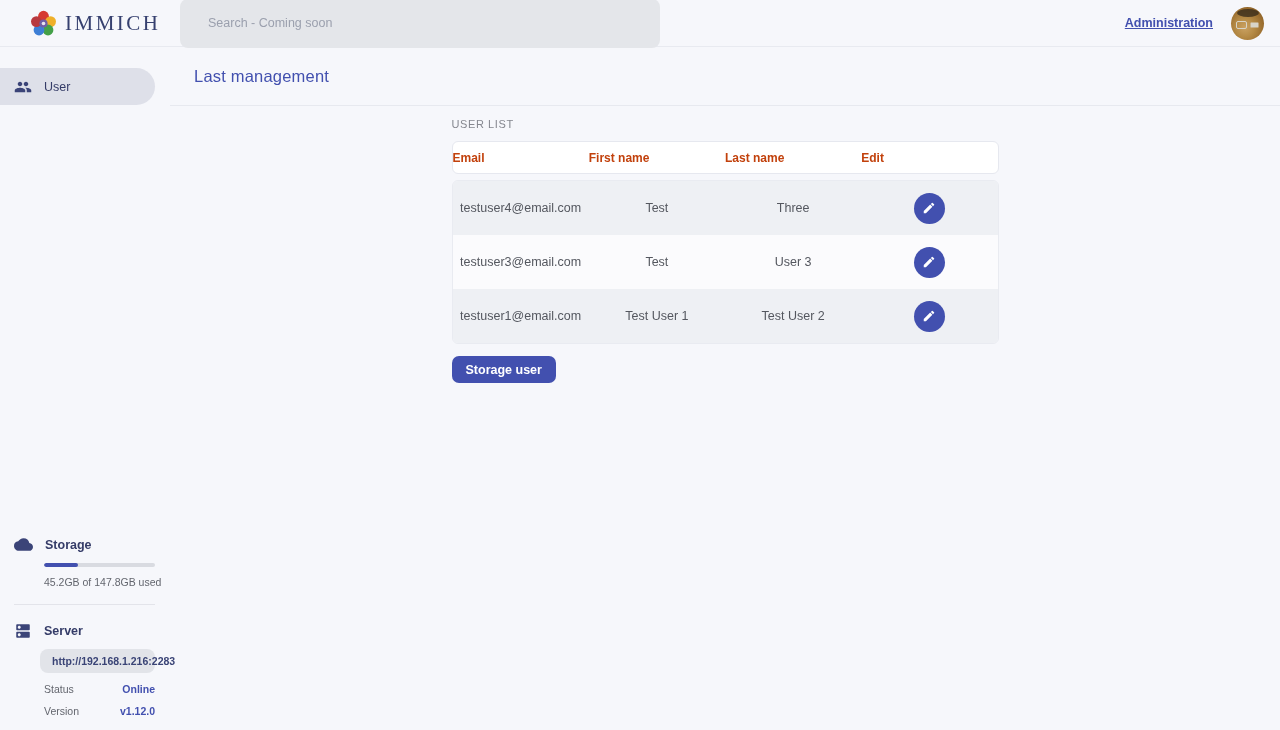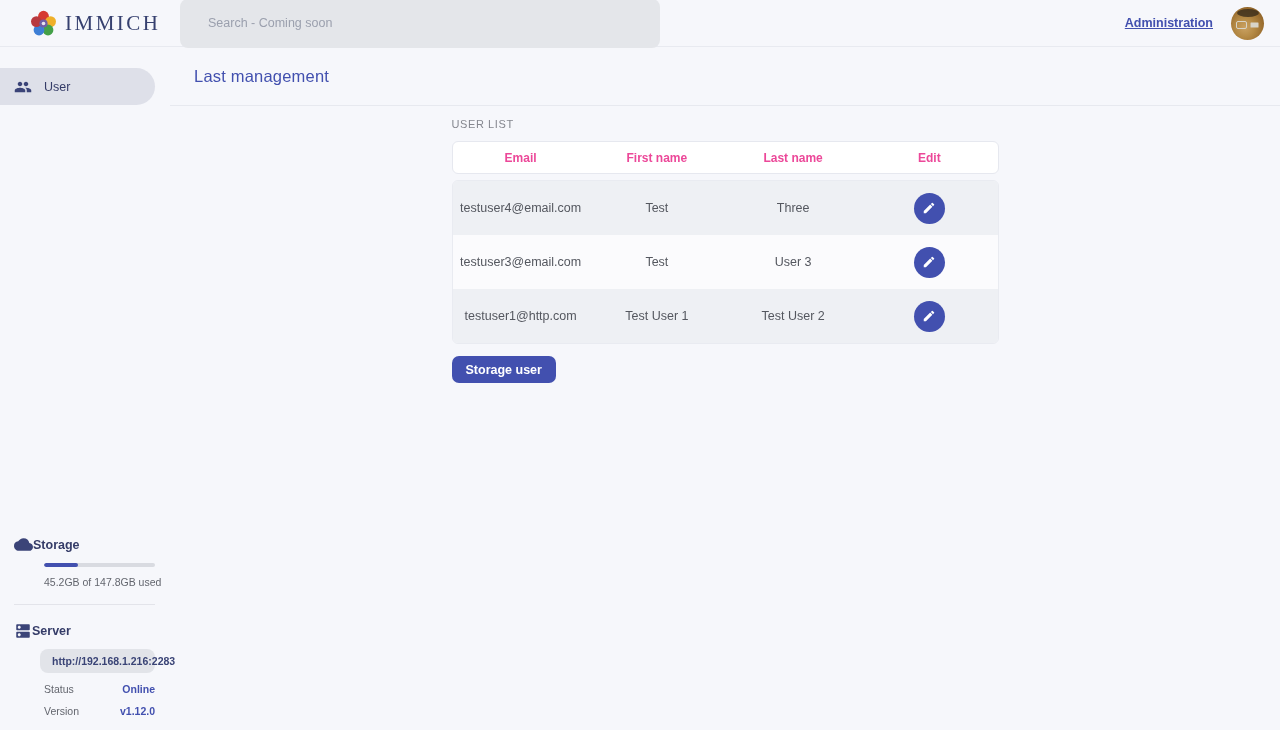--- a/index.html
+++ b/index.html
@@ -122,21 +122,21 @@
   .side-bottom {
     position: absolute;
     bottom: 0;
     left: 0;
     width: 170px;
     padding: 0 15px 13px 14px;
   }
   .side-head {
     display: flex;
     align-items: center;
-    gap: 0;
+    gap: 12px;
     margin-top: 16px;
   }
   .side-head .label {
     font-size: 12.5px;
     font-weight: bold;
     color: #353c68;
   }
   .progress-track {
     margin: 9px 0 0 30px;
     width: 111px;
@@ -212,24 +212,23 @@
     margin-top: 11px;
     height: 33px;
     background: #ffffff;
     border: 1px solid #e6e8ef;
     border-radius: 6px;
     display: flex;
     align-items: center;
   }
   .table-header .th {
     flex: 1;
-    text-align: center;
     font-size: 12px;
     font-weight: bold;
-    color: #ec4899;
+    color: #c2410c;
   }
   .table-body {
     margin-top: 6px;
     border-radius: 6px;
     overflow: hidden;
     border: 1px solid #e9ebf1;
   }
   .row {
     height: 54px;
     display: flex;
@@ -385,21 +384,21 @@
             <button class="edit-btn">
               <span style="display:inline-flex">
                 <svg width="14" height="14" viewBox="0 0 24 24" fill="currentColor">
                   <path d="M3 17.25V21h3.75L17.81 9.94l-3.75-3.75L3 17.25zM20.71 7.04a1 1 0 0 0 0-1.41l-2.34-2.34a1 1 0 0 0-1.41 0l-1.83 1.83 3.75 3.75 1.83-1.83z"></path>
                 </svg>
               </span>
             </button>
           </span>
         </div>
         <div class="row">
-          <span class="td">testuser1@http.com</span>
+          <span class="td">testuser1@email.com</span>
           <span class="td">Test User 1</span>
           <span class="td">Test User 2</span>
           <span class="td-edit">
             <button class="edit-btn">
               <span style="display:inline-flex">
                 <svg width="14" height="14" viewBox="0 0 24 24" fill="currentColor">
                   <path d="M3 17.25V21h3.75L17.81 9.94l-3.75-3.75L3 17.25zM20.71 7.04a1 1 0 0 0 0-1.41l-2.34-2.34a1 1 0 0 0-1.41 0l-1.83 1.83 3.75 3.75 1.83-1.83z"></path>
                 </svg>
               </span>
             </button>

